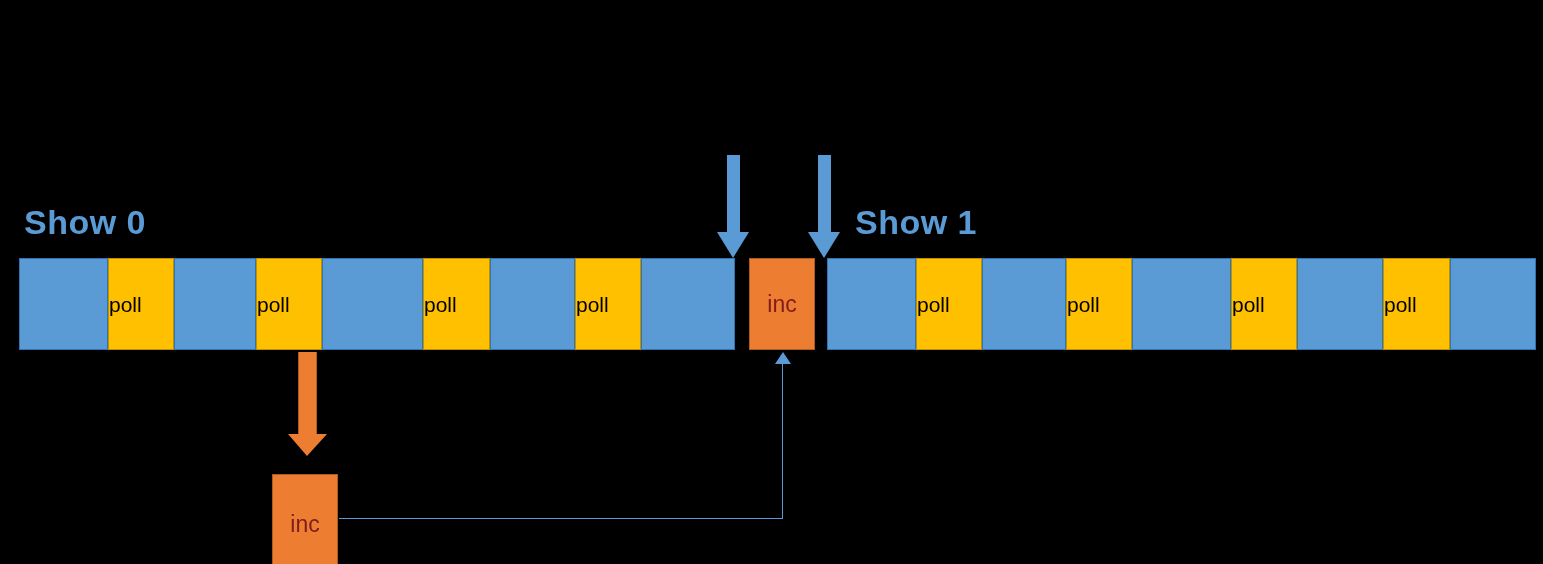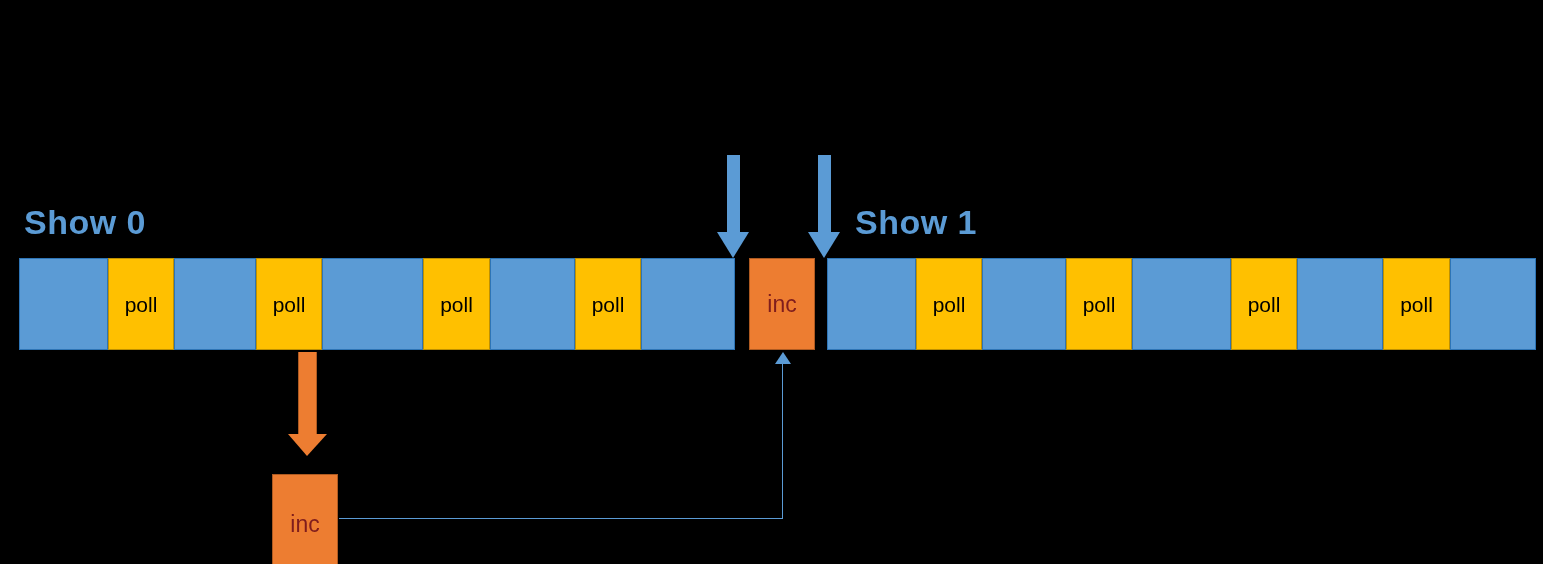--- a/index.html
+++ b/index.html
@@ -49,21 +49,20 @@
   }
   .seg.idle {
     background: #5B9BD5;
     border: 1px solid #2E75B6;
   }
   .seg.poll {
     background: #FFC000;
     border: 1px solid #BF9000;
     display: flex;
     align-items: center;
-    justify-content: center;
   }
   .seg.poll .seg-text {
     font-family: "Liberation Sans", sans-serif;
     font-size: 21px;
     color: #000000;
     line-height: 1;
   }
 
   
   #inc-block-inline {

